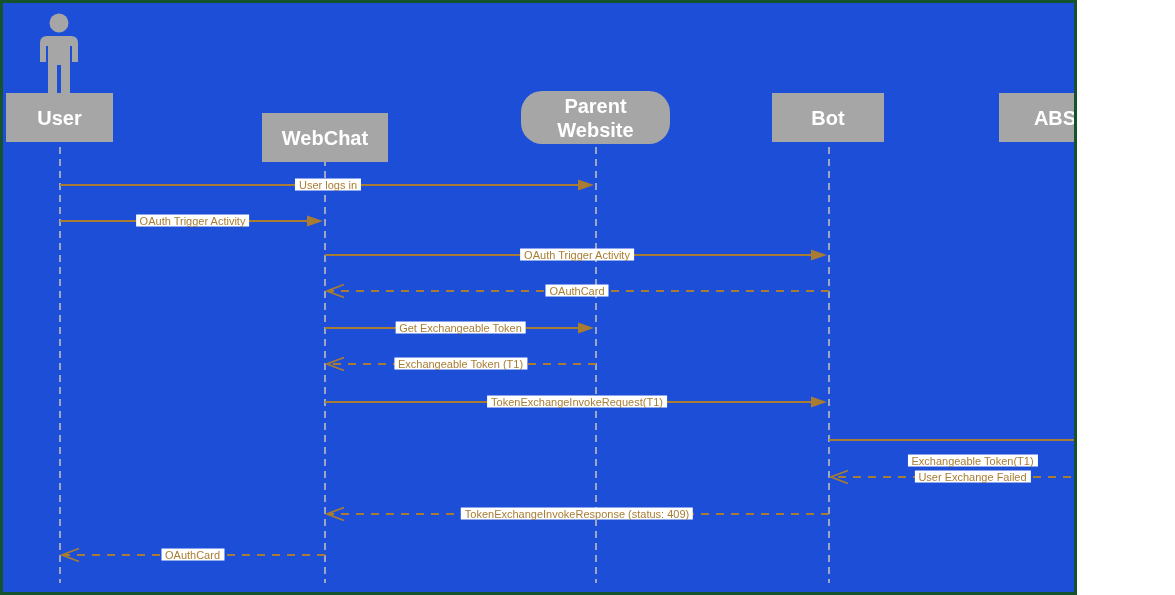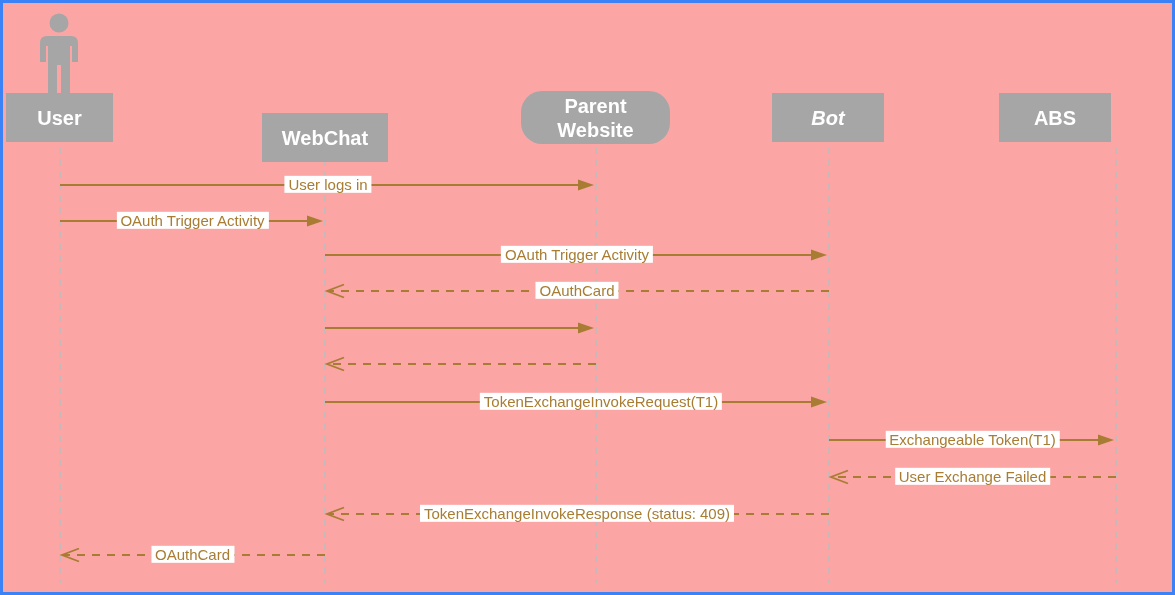--- a/index.html
+++ b/index.html
@@ -1,21 +1,21 @@
 <!DOCTYPE html>
 <html style="--accent: #a87d33; --box: #a6a6a6; --boxtext: #ffffff;"><head>
 <meta charset="utf-8">
 <style>
   html,body{margin:0;padding:0;background:#ffffff;}
   .frame{
     position:relative;
-    width:1175px;height:595px;
+    width:1077px;height:595px;
     box-sizing:border-box;
-    border:3px solid #3b82f6;
-    background:#fca5a5;
+    border:3px solid #14532d;
+    background:#1d4ed8;
     overflow:hidden;
     font-family:"Liberation Sans", sans-serif;
   }
   .person{
     position:absolute;left:28px;top:10px;width:56px;height:81px;
     fill:var(--box,#a6a6a6);
   }
   .actor-box{
     position:absolute;
     background:var(--box,#a6a6a6);
@@ -23,31 +23,31 @@
     font-weight:bold;
     font-size:20px;
     display:flex;align-items:center;justify-content:center;
     text-align:center;
     line-height:24px;
     user-select:none;
   }
   .actor-user   {left:3px;  top:90px; width:107px; height:49px;}
   .actor-webchat{left:259px;top:90px; width:126px; height:49px;margin-top:20px;}
   .actor-parent {left:518px;top:88px; width:149px; height:53px;border-radius:21px;}
-  .actor-bot    {left:769px;top:90px; width:112px; height:49px;font-style:italic;}
+  .actor-bot    {left:769px;top:90px; width:112px; height:49px;}
   .actor-abs    {left:996px;top:90px;width:112px; height:49px;}
   .actor-parent span{display:inline-block;width:100px;}
   #wires{position:absolute;left:0;top:0;width:1169px;height:589px;}
   #labels{position:absolute;left:0;top:0;width:1169px;height:589px;pointer-events:none;}
   .msg-label{
     position:absolute;
     transform:translate(-50%,-54%);
     background:#ffffff;
     color:var(--accent,#a87d33);
-    font-size:15px;
+    font-size:11px;
     white-space:nowrap;
     padding:0 4px;
   }
 </style>
 </head>
 <body>
 
 <div class="frame">
 
   <svg class="person" viewBox="0 0 56 81" aria-hidden="true">
@@ -99,19 +99,21 @@
   </div>
   <div class="actor-box actor-abs">
     <span>ABS</span>
   </div>
 
   <div id="labels">
       <span class="msg-label" style="left: 325px; top: 182px;">User logs in</span>
       <span class="msg-label" style="left: 189.5px; top: 218px;">OAuth Trigger Activity</span>
       <span class="msg-label" style="left: 574px; top: 252px;">OAuth Trigger Activity</span>
       <span class="msg-label" style="left: 574px; top: 288px;">OAuthCard</span>
-      <span class="msg-label" style="left: 574px; top: 399px; margin-left: 24px;">TokenExchangeInvokeRequest(T1)</span>
-      <span class="msg-label" style="left: 969.5px; top: 437px;">Exchangeable Token(T1)</span>
+      <span class="msg-label" style="left: 457.5px; top: 325px;">Get Exchangeable Token</span>
+      <span class="msg-label" style="left: 457.5px; top: 361px;">Exchangeable Token (T1)</span>
+      <span class="msg-label" style="left: 574px; top: 399px;">TokenExchangeInvokeRequest(T1)</span>
+      <span class="msg-label" style="left: 969.5px; top: 458px;">Exchangeable Token(T1)</span>
       <span class="msg-label" style="left: 969.5px; top: 474px;">User Exchange Failed</span>
       <span class="msg-label" style="left: 574px; top: 511px;">TokenExchangeInvokeResponse (status: 409)</span>
       <span class="msg-label" style="left: 189.5px; top: 552px;">OAuthCard</span>
     </div>
 </div>
 
 </body></html>

